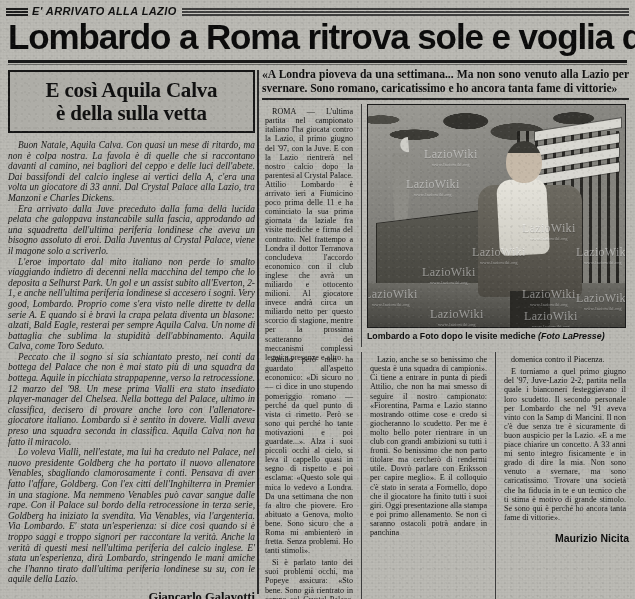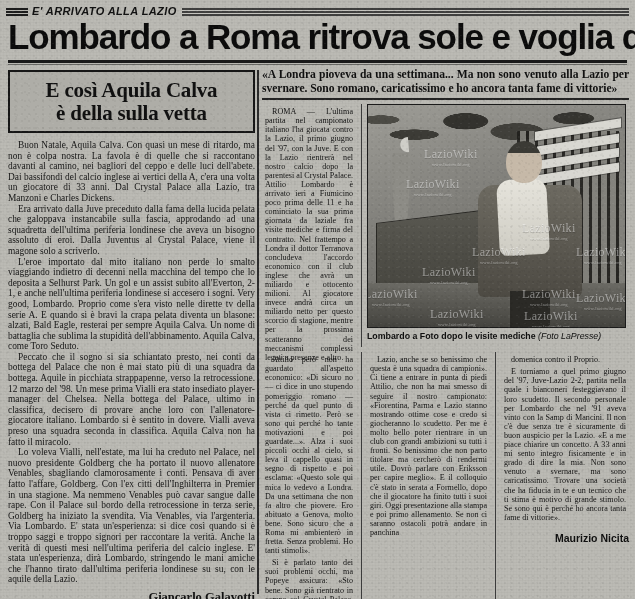--- a/index.html
+++ b/index.html
@@ -113,20 +113,21 @@
     font-weight: bold;
     font-size: 21px;
     line-height: 23px;
     text-align: center;
     color: #111;
     letter-spacing: -.2px;
   }
   #leftbody {
     margin-top: 7px;
     font-family: "Liberation Serif", serif;
+    font-style: italic;
     font-size: 9.4px;
     line-height: 10.6px;
     text-align: justify;
     color: #161616;
     hyphens: auto;
   }
   #leftbody p { margin: 0; text-indent: 10px; }
   #leftbyline {
     margin-top: 5px;
     text-align: right;
@@ -279,21 +280,21 @@
   }
   .wm small { display: block; font-size: 4.5px; letter-spacing: .2px; text-align: center; }
   #photocap {
     margin-top: 3px;
     font-family: "Liberation Sans", sans-serif;
     font-weight: bold;
     font-size: 8.8px;
     color: #101010;
     line-height: 11px;
   }
-  #photocap em { font-weight: normal; font-style: italic; }
+  #photocap em { font-weight: bold; font-style: italic; }
 
   
   #botzone {
     margin-top: 5px;
     display: flex;
     height: 268px;
   }
   #botzone .bcol {
     box-sizing: border-box;
   }
@@ -427,21 +428,21 @@
 
     <div id="botzone">
       <div id="bc1" class="bcol body">
         <p>Attilio però non ha guardato all'aspetto economico: «Di sicuro no — ci dice in uno stupendo pomeriggio romano — perché da quel punto di vista ci rimetto. Però se sono qui perché ho tante motivazioni e poi guardate...». Alza i suoi piccoli occhi al cielo, si leva il cappello quasi in segno di rispetto e poi esclama: «Questo sole qui mica lo vedevo a Londra. Da una settimana che non fa altro che piovere. Ero abituato a Genova, molto bene. Sono sicuro che a Roma mi ambienterò in fretta. Senza problemi. Ho tanti stimoli».</p>
         <p>Si è parlato tanto dei suoi problemi occhi, ma Popeye assicura: «Sto bene. Sono già rientrato in campo col Crystal Palace, non vedo l'ora di farlo con la</p>
       </div>
       <div id="bc2" class="bcol body">
         <p>Lazio, anche se so benissimo che questa è una squadra di campioni». Ci tiene a entrare in punta di piedi Attilio, che non ha mai smesso di seguire il nostro campionato: «Fiorentina, Parma e Lazio stanno mostrando ottime cose e credo si giocheranno lo scudetto. Per me è molto bello poter rientrare in un club con grandi ambizioni su tutti i fronti. So benissimo che non parto titolare ma cercherò di rendermi utile. Dovrò parlare con Eriksson per capire meglio». E il colloquio c'è stato in serata a Formello, dopo che il giocatore ha finito tutti i suoi giri. Oggi presentazione alla stampa e poi primo allenamento. Se non ci saranno ostacoli potrà andare in panchina</p>
       </div>
       <div id="bc3" class="bcol body">
-        <p>domenica contro il Proprio.</p>
+        <p>domenica contro il Piacenza.</p>
         <p>E torniamo a quel primo giugno del '97, Juve-Lazio 2-2, partita nella quale i bianconeri festeggiavano il loro scudetto. Il secondo personale per Lombardo che nel '91 aveva vinto con la Samp di Mancini. Il non c'è due senza tre è sicuramente di buon auspicio per la Lazio. «E a me piace chiarire un concetto. A 33 anni mi sento integro fisicamente e in grado di dire la mia. Non sono venuto a svernare, ma sono caricatissimo. Trovare una società che ha fiducia in te e un tecnico che ti stima è motivo di grande stimolo. Se sono qui è perché ho ancora tanta fame di vittorie».</p>
         <div id="rightbyline">Maurizio Nicita</div>
       </div>
     </div>
 
   </div>
 
   <div class="noise"></div>
 </div>
 

